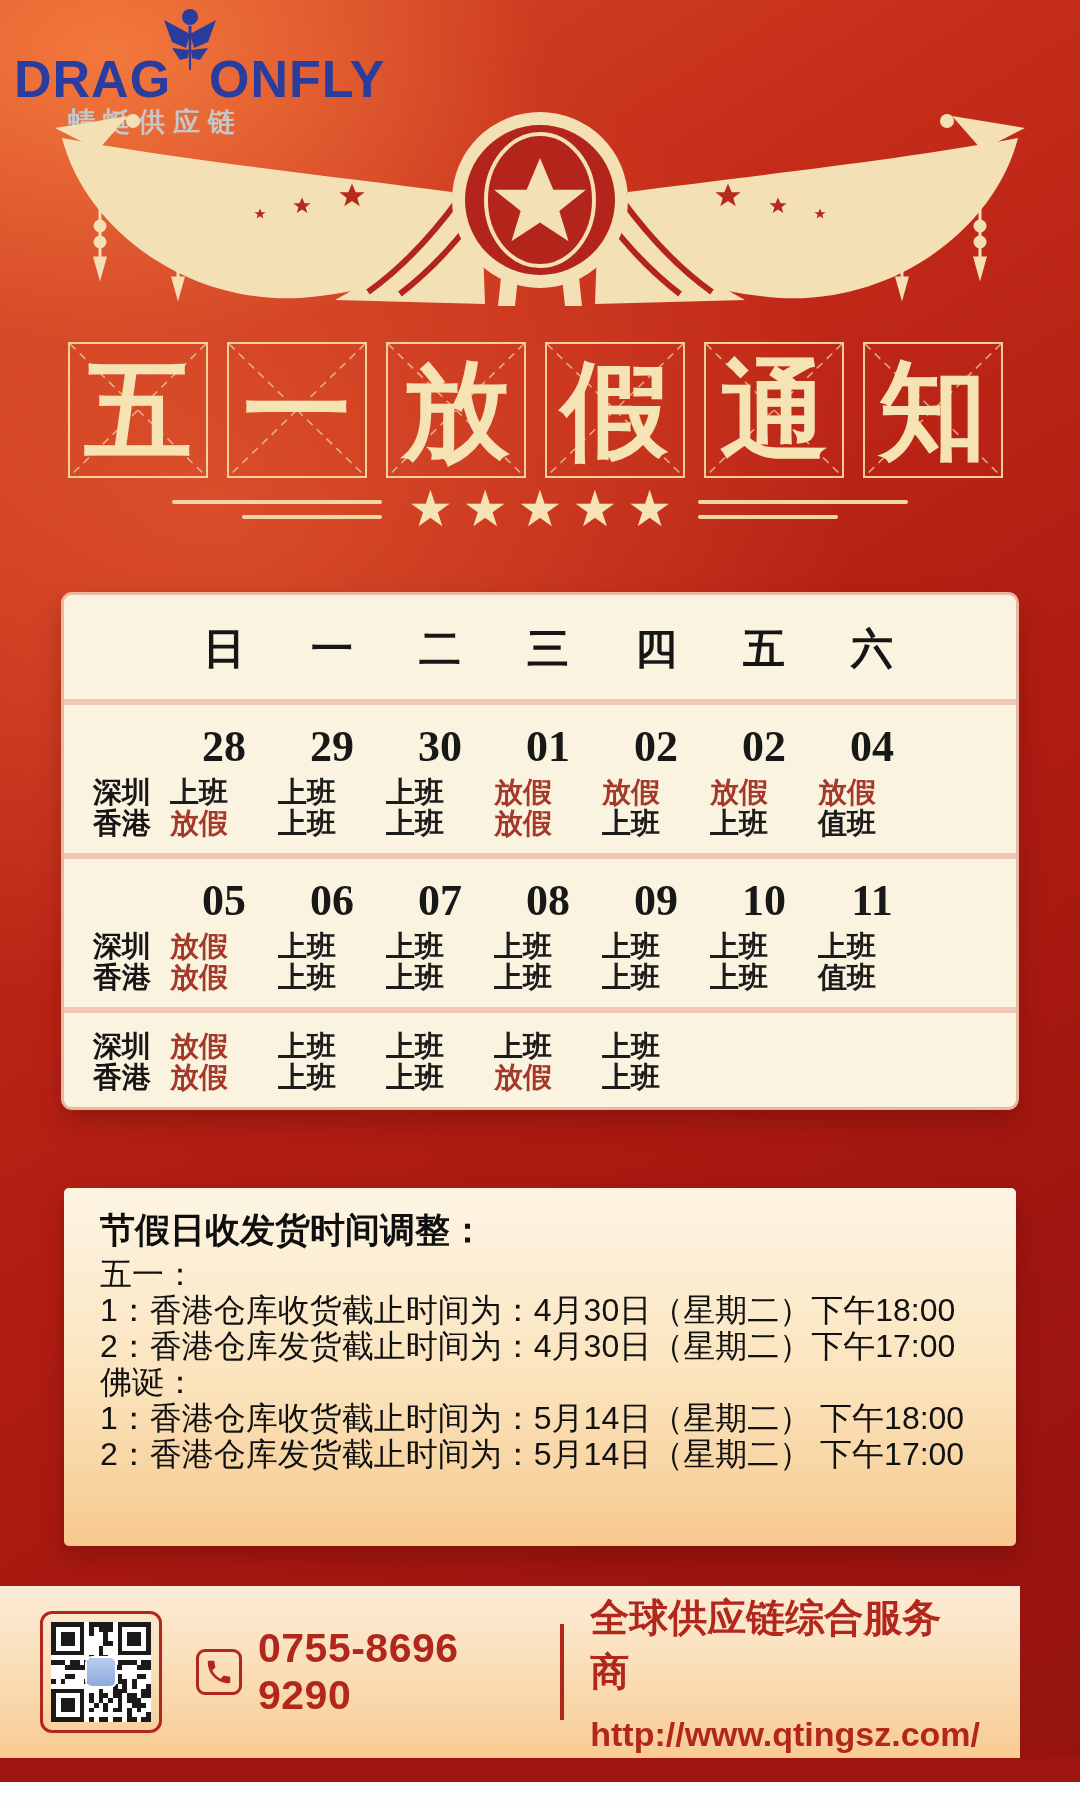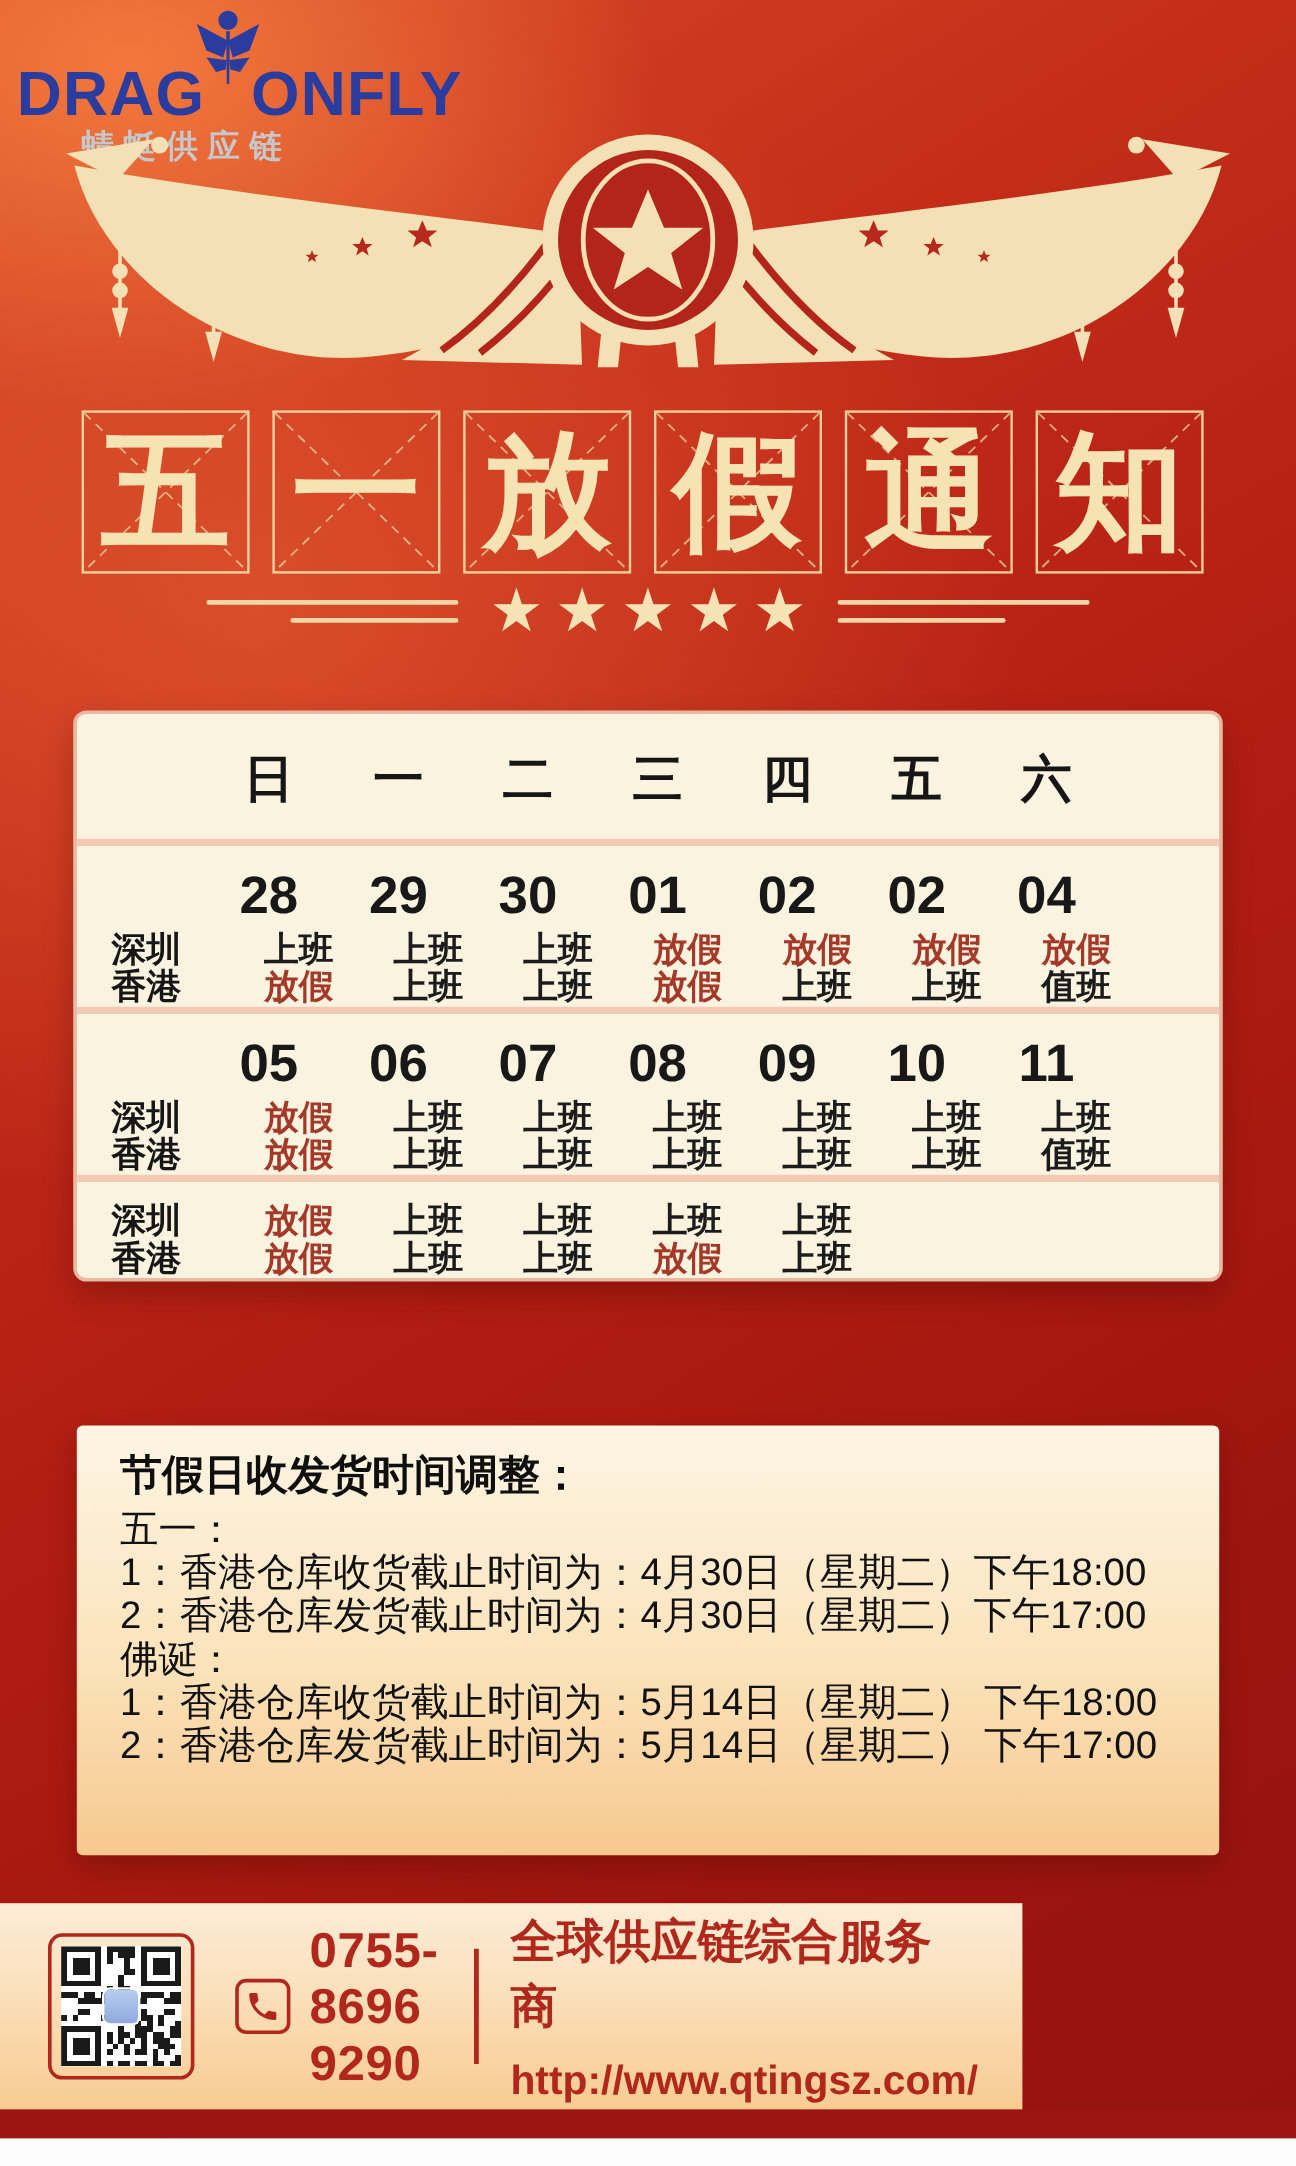--- a/index.html
+++ b/index.html
@@ -40,37 +40,37 @@
   .star-glyph{font-size:50px;line-height:52px;color:#f5e3b6;}
 
   
   .calendar{position:absolute;top:595px;left:64px;width:952px;border-radius:8px;background:#f1c9b4;
     display:flex;flex-direction:column;gap:6px;overflow:hidden;
     box-shadow:0 0 0 3px #e9b8a2, 0 12px 26px rgba(70,8,4,.35);}
   .cal-sec{background:#faf3df;}
   .cal-grid{display:grid;grid-template-columns:96px repeat(7,1fr);align-items:center;padding:0 90px 0 10px;}
   .cal-head{padding-top:30px;padding-bottom:26px;}
   .cal-head .wd{font-size:42px;font-weight:600;color:#161616;text-align:center;line-height:48px;}
-  .wk{padding-top:18px;}
+  .wk{padding-top:18px;padding-bottom:14px;font-family:Liberation Serif, serif;}
   .date-cell{font-size:44px;font-weight:700;color:#181818;text-align:center;line-height:48px;}
   .date-row{margin-bottom:6px;}
-  .status-cell{font-size:29px;font-weight:700;color:#1c1c1c;text-align:right;line-height:31px;}
+  .status-cell{font-size:29px;font-weight:700;color:#1c1c1c;text-align:left;line-height:31px;}
   .status-cell.holiday{color:#a4392a;}
   .row-label{font-size:29px;font-weight:600;color:#161616;text-align:center;line-height:31px;}
 
   
   .notice{position:absolute;top:1188px;left:64px;width:952px;height:358px;box-sizing:border-box;
     border-radius:5px;padding:20px 36px;
     background:linear-gradient(180deg,#fdf5e4 0%,#fbe3bb 55%,#f6c88e 100%);
     box-shadow:0 10px 22px rgba(70,8,4,.3);}
   .notice-title{font-size:35px;font-weight:800;color:#0f0f0f;line-height:44px;margin-bottom:4px;}
   .notice-line{font-size:32px;color:#111;line-height:36px;font-weight:500;}
 
   
-  .footer{position:absolute;top:1586px;left:0;width:852px;height:172px;box-sizing:border-box;
+  .footer{position:absolute;top:1586px;left:0;width:1020px;height:172px;box-sizing:border-box;
     background:linear-gradient(180deg,#fcecd6 0%,#fadfba 45%,#f8cb92 100%);
     display:flex;align-items:center;padding:0 40px;}
   .qr-box{width:122px;height:122px;border:3px solid #b1271b;border-radius:12px;box-sizing:border-box;
     padding:8px;flex:0 0 auto;}
   .qr-inner{position:relative;width:100%;height:100%;background:#fff;}
   .qr-inner svg{width:100%;height:100%;display:block;}
   .qr-logo{position:absolute;left:50%;top:50%;width:28px;height:28px;margin:-14px 0 0 -14px;border-radius:5px;
     background:linear-gradient(180deg,#b9cdf0,#8fa9dd);box-shadow:0 0 0 2px #fff;}
   .contact{display:flex;flex-direction:column;gap:16px;margin-left:34px;}
   .contact-row{display:flex;align-items:center;gap:16px;}

